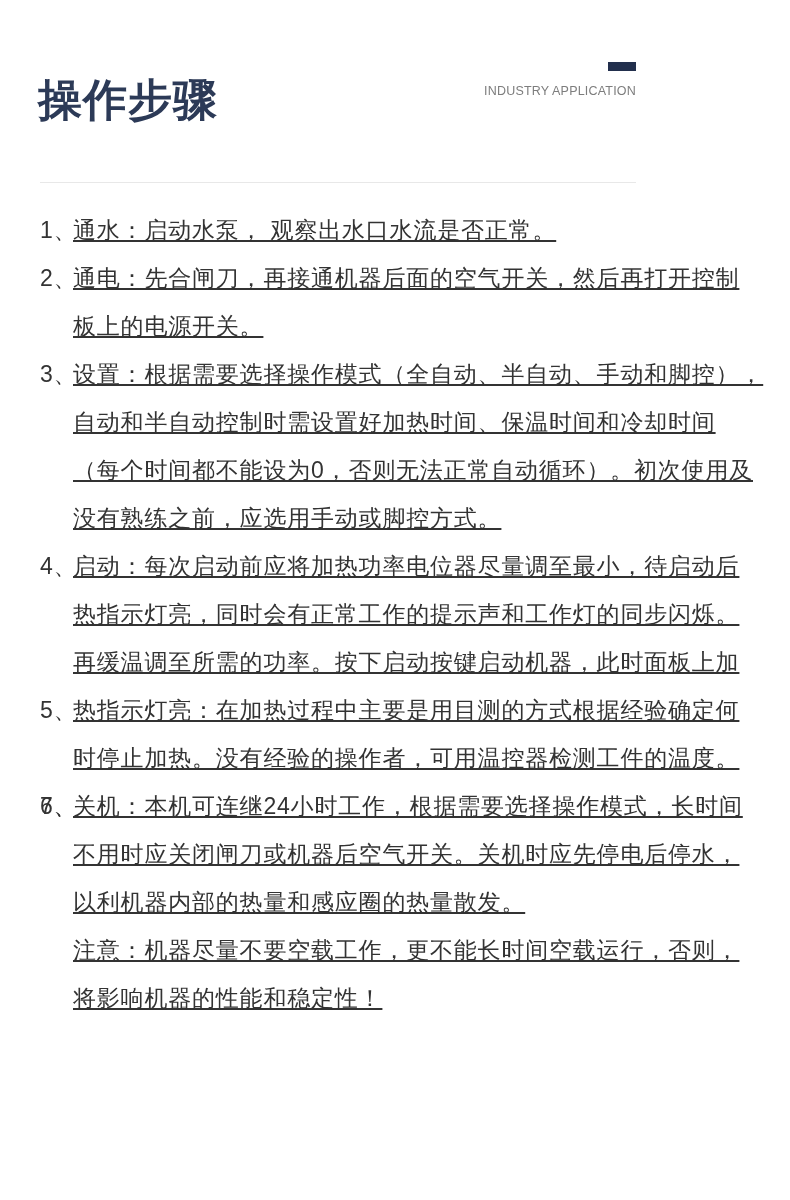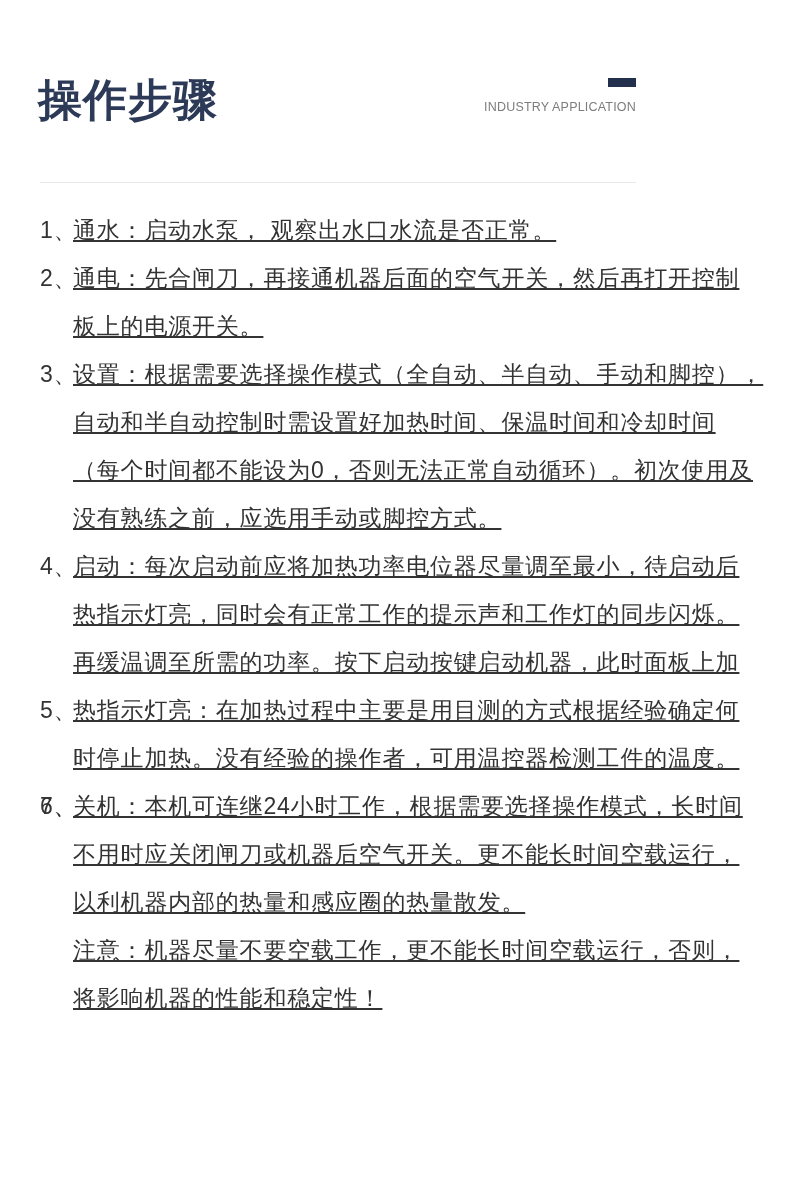--- a/index.html
+++ b/index.html
@@ -24,21 +24,21 @@
     margin: 0;
     font-size: 44px;
     line-height: 48px;
     font-weight: 700;
     color: #2c3a57;
     letter-spacing: 1px;
   }
   .header-right {
     position: absolute;
     right: 40px;
-    top: 78px;
+    top: 62px;
     text-align: center;
   }
   .accent-dash {
     width: 28px;
     height: 9px;
     background: #222f4d;
     margin-left: auto;
   }
   .header-subtitle {
     margin-top: 14px;
@@ -126,21 +126,21 @@
         <span class="step-num">5、</span>
         <div class="step-line">热指示灯亮：在加热过程中主要是用目测的方式根据经验确定何</div>
         <div class="step-line">时停止加热。没有经验的操作者，可用温控器检测工件的温度。</div>
       </div>
       <div class="step">
         <span class="step-num">6、</span>
       </div>
       <div class="step">
         <span class="step-num">7、</span>
         <div class="step-line">关机：本机可连继24小时工作，根据需要选择操作模式，长时间</div>
-        <div class="step-line">不用时应关闭闸刀或机器后空气开关。更不能长时间空载运行，</div>
+        <div class="step-line">不用时应关闭闸刀或机器后空气开关。关机时应先停电后停水，</div>
         <div class="step-line">以利机器内部的热量和感应圈的热量散发。</div>
       </div>
       <div class="note">
         <div class="step-line">注意：机器尽量不要空载工作，更不能长时间空载运行，否则，</div>
         <div class="step-line">将影响机器的性能和稳定性！</div>
       </div>
     </div>
 
 </div>
 

